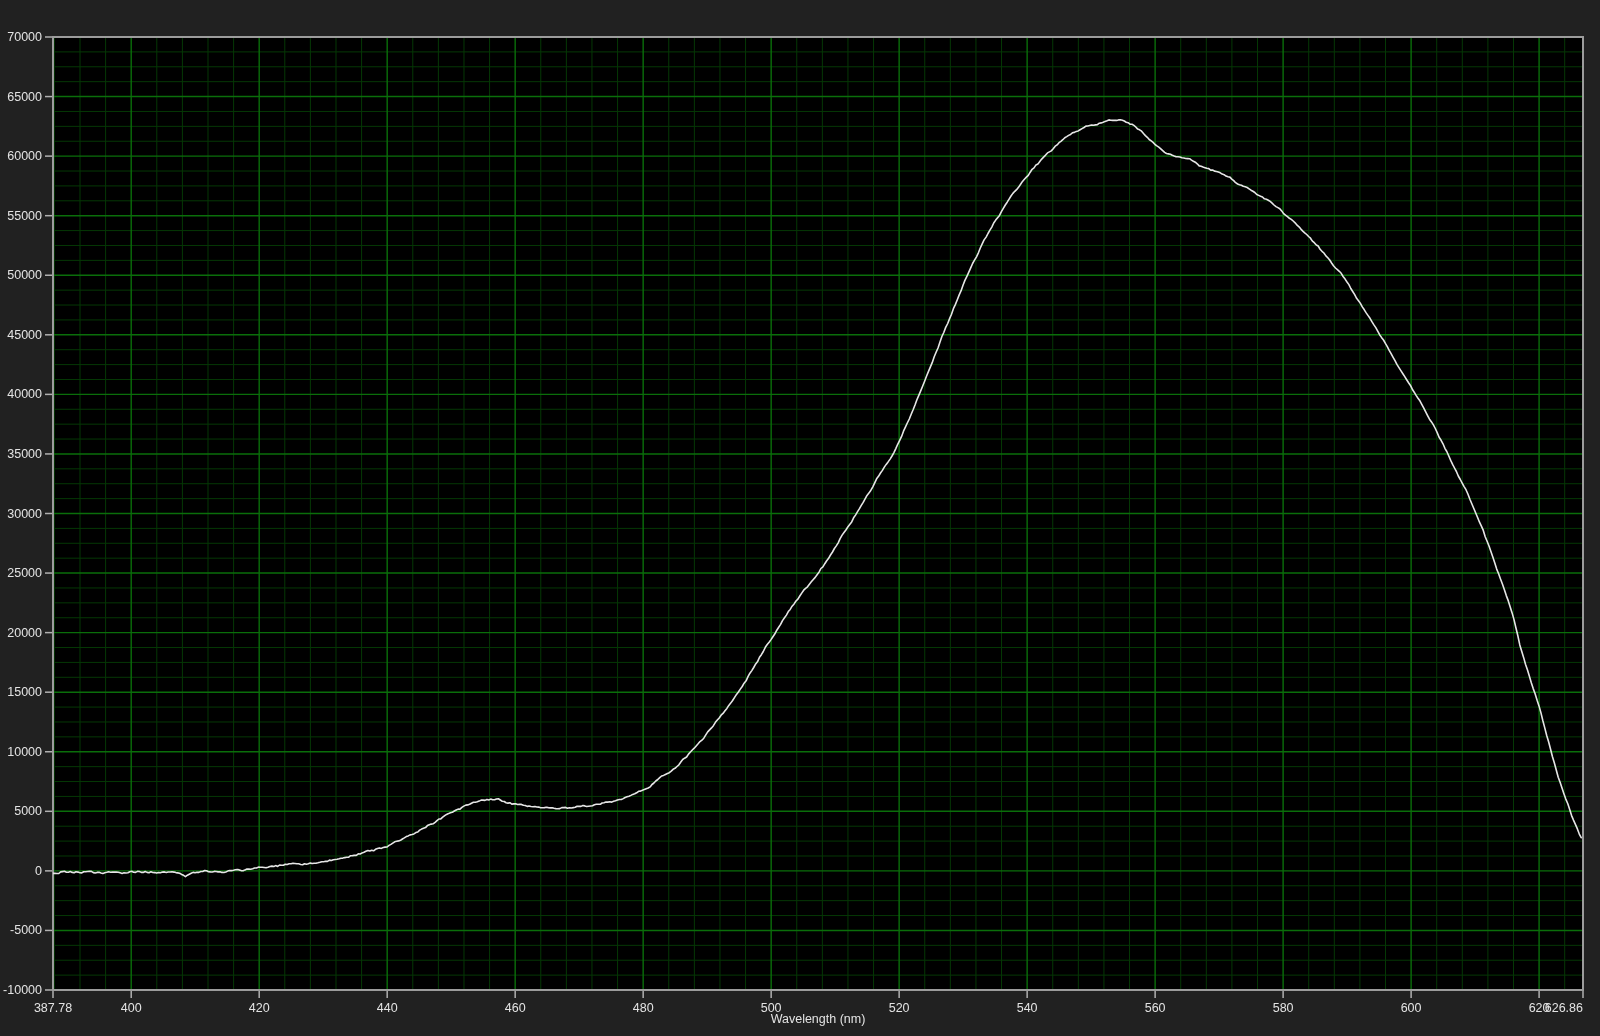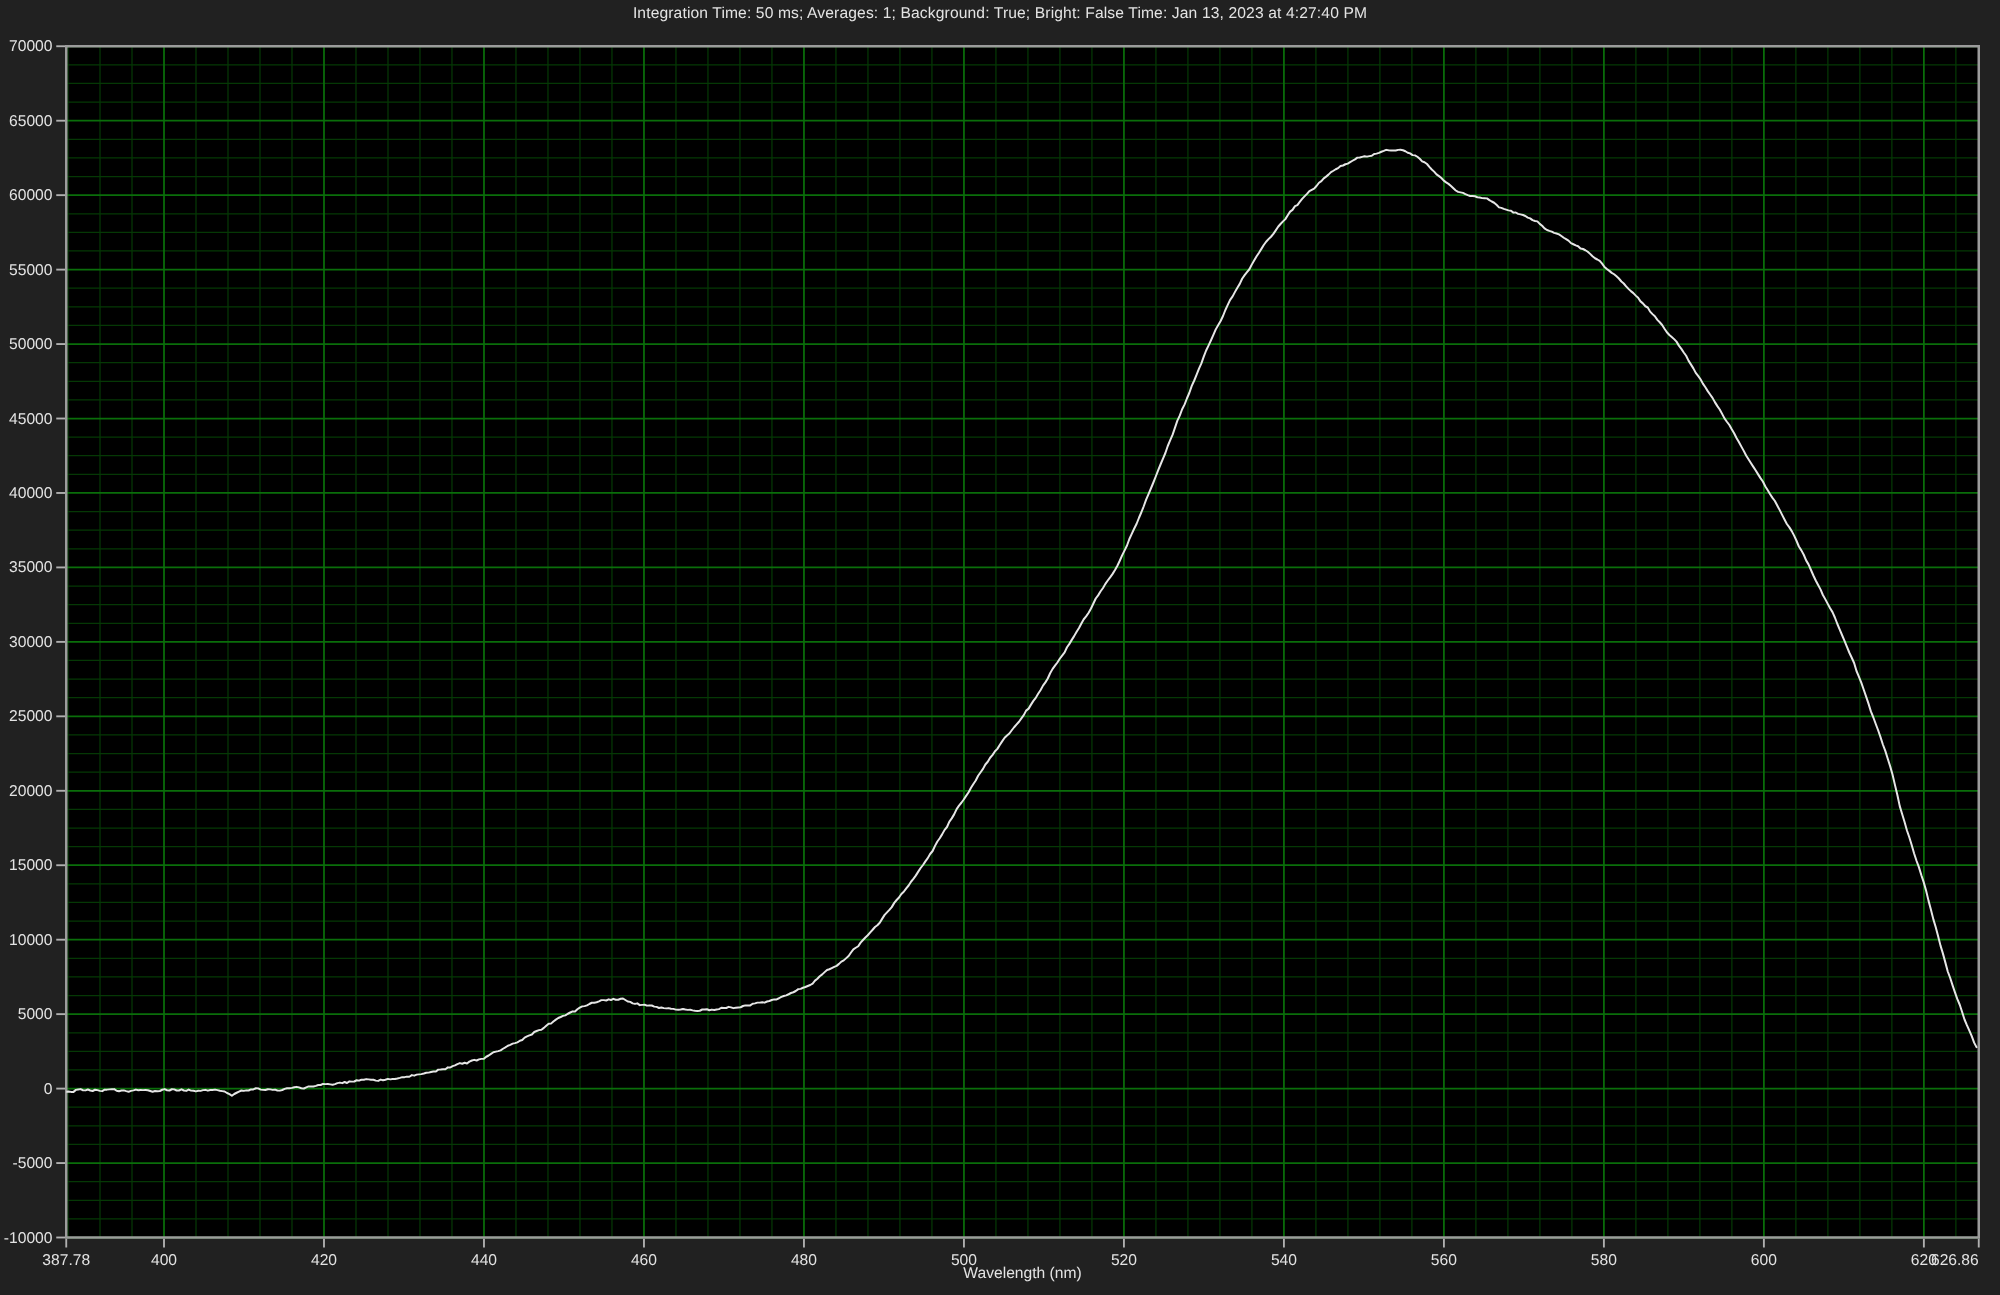--- a/index.html
+++ b/index.html
@@ -17,21 +17,20 @@
     font-size:12.5px;
     letter-spacing:0.1px;
   }
   svg{position:absolute;top:0;left:0;}
   text{font-family:"Liberation Sans", sans-serif;}
 </style>
 </head>
 <body>
 
 <div class="stage">
-  <div class="chart-title">Integration Time: 50 ms; Averages: 1; Background: True; Bright: False Time: Jan 13, 2023 at 4:27:40 PM</div>
 
   <svg id="plot-svg" width="1600" height="1036" viewBox="0 0 1600 1036">
     <defs>
       <clipPath id="plot-clip">
           <rect x="53" y="37" width="1530" height="953"></rect>
         </clipPath>
     </defs>
 
     <rect id="plot-bg" x="53" y="37" width="1530" height="953" fill="#000000"></rect>
 

